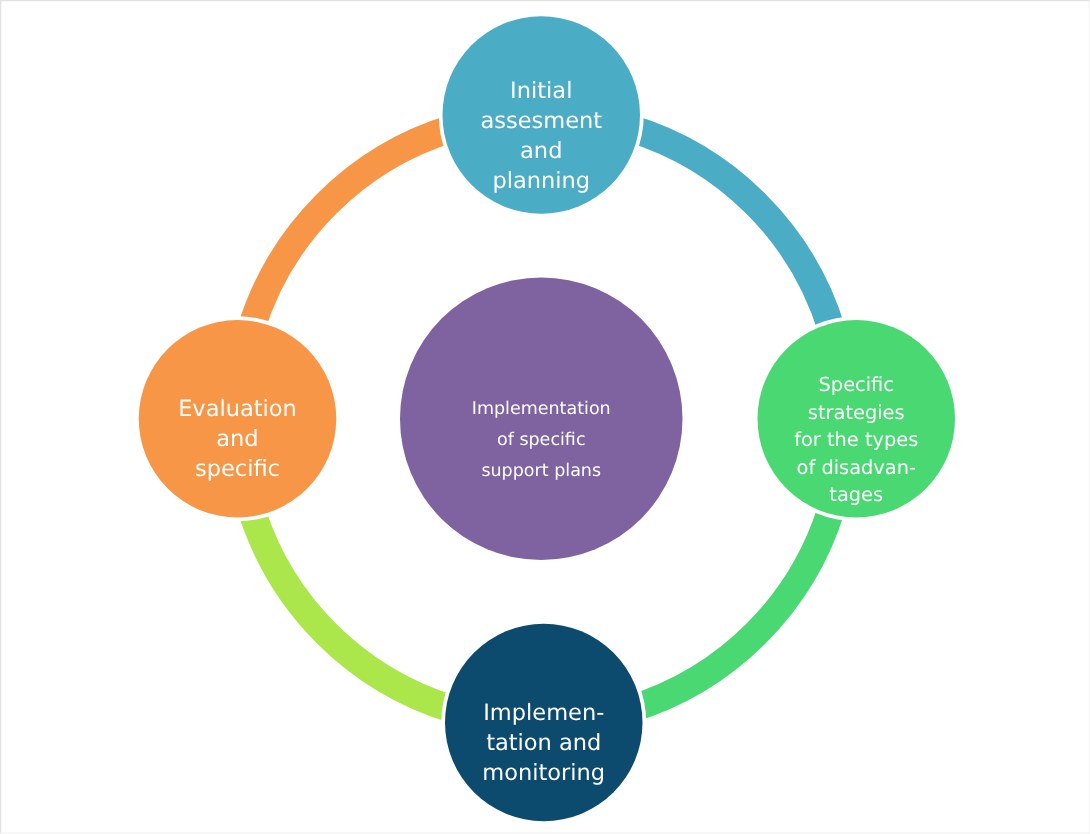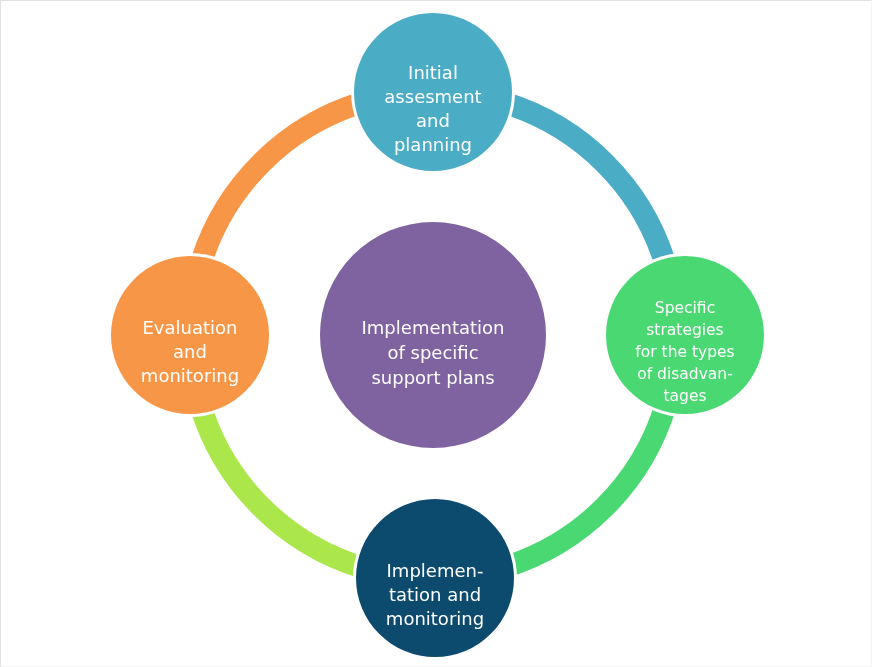--- a/index.html
+++ b/index.html
@@ -54,21 +54,21 @@
     }
     .node.outer.small .label {
       font-size: 15.5px;
       line-height: 22px;
     }
     .node.center {
       width: 226px;
       height: 226px;
     }
     .node.center .label {
-      font-size: 18px;
+      font-size: 14px;
       line-height: 25px;
     }
   </style>
 </head>
 <body>
 
 <div class="frame"></div>
 
 <svg class="ring" width="872" height="667">
   <path id="arc-tr" fill="none" stroke-width="22" d="M 504.0 102.6 A 243 243 0 0 1 665.4 264.0" stroke="#4bacc6"></path>
@@ -100,14 +100,14 @@
 
 <div class="node outer" id="node-bottom" style="left: 356px; top: 499px; background: #0c4a6e;">
   <span class="label">Implemen-
 tation and
 monitoring</span>
 </div>
 
 <div class="node outer" id="node-left" style="left: 111px; top: 256px; background: rgb(247, 150, 70);">
   <span class="label">Evaluation
 and
-monitoring</span>
+specific</span>
 </div>
 
 </body></html>

